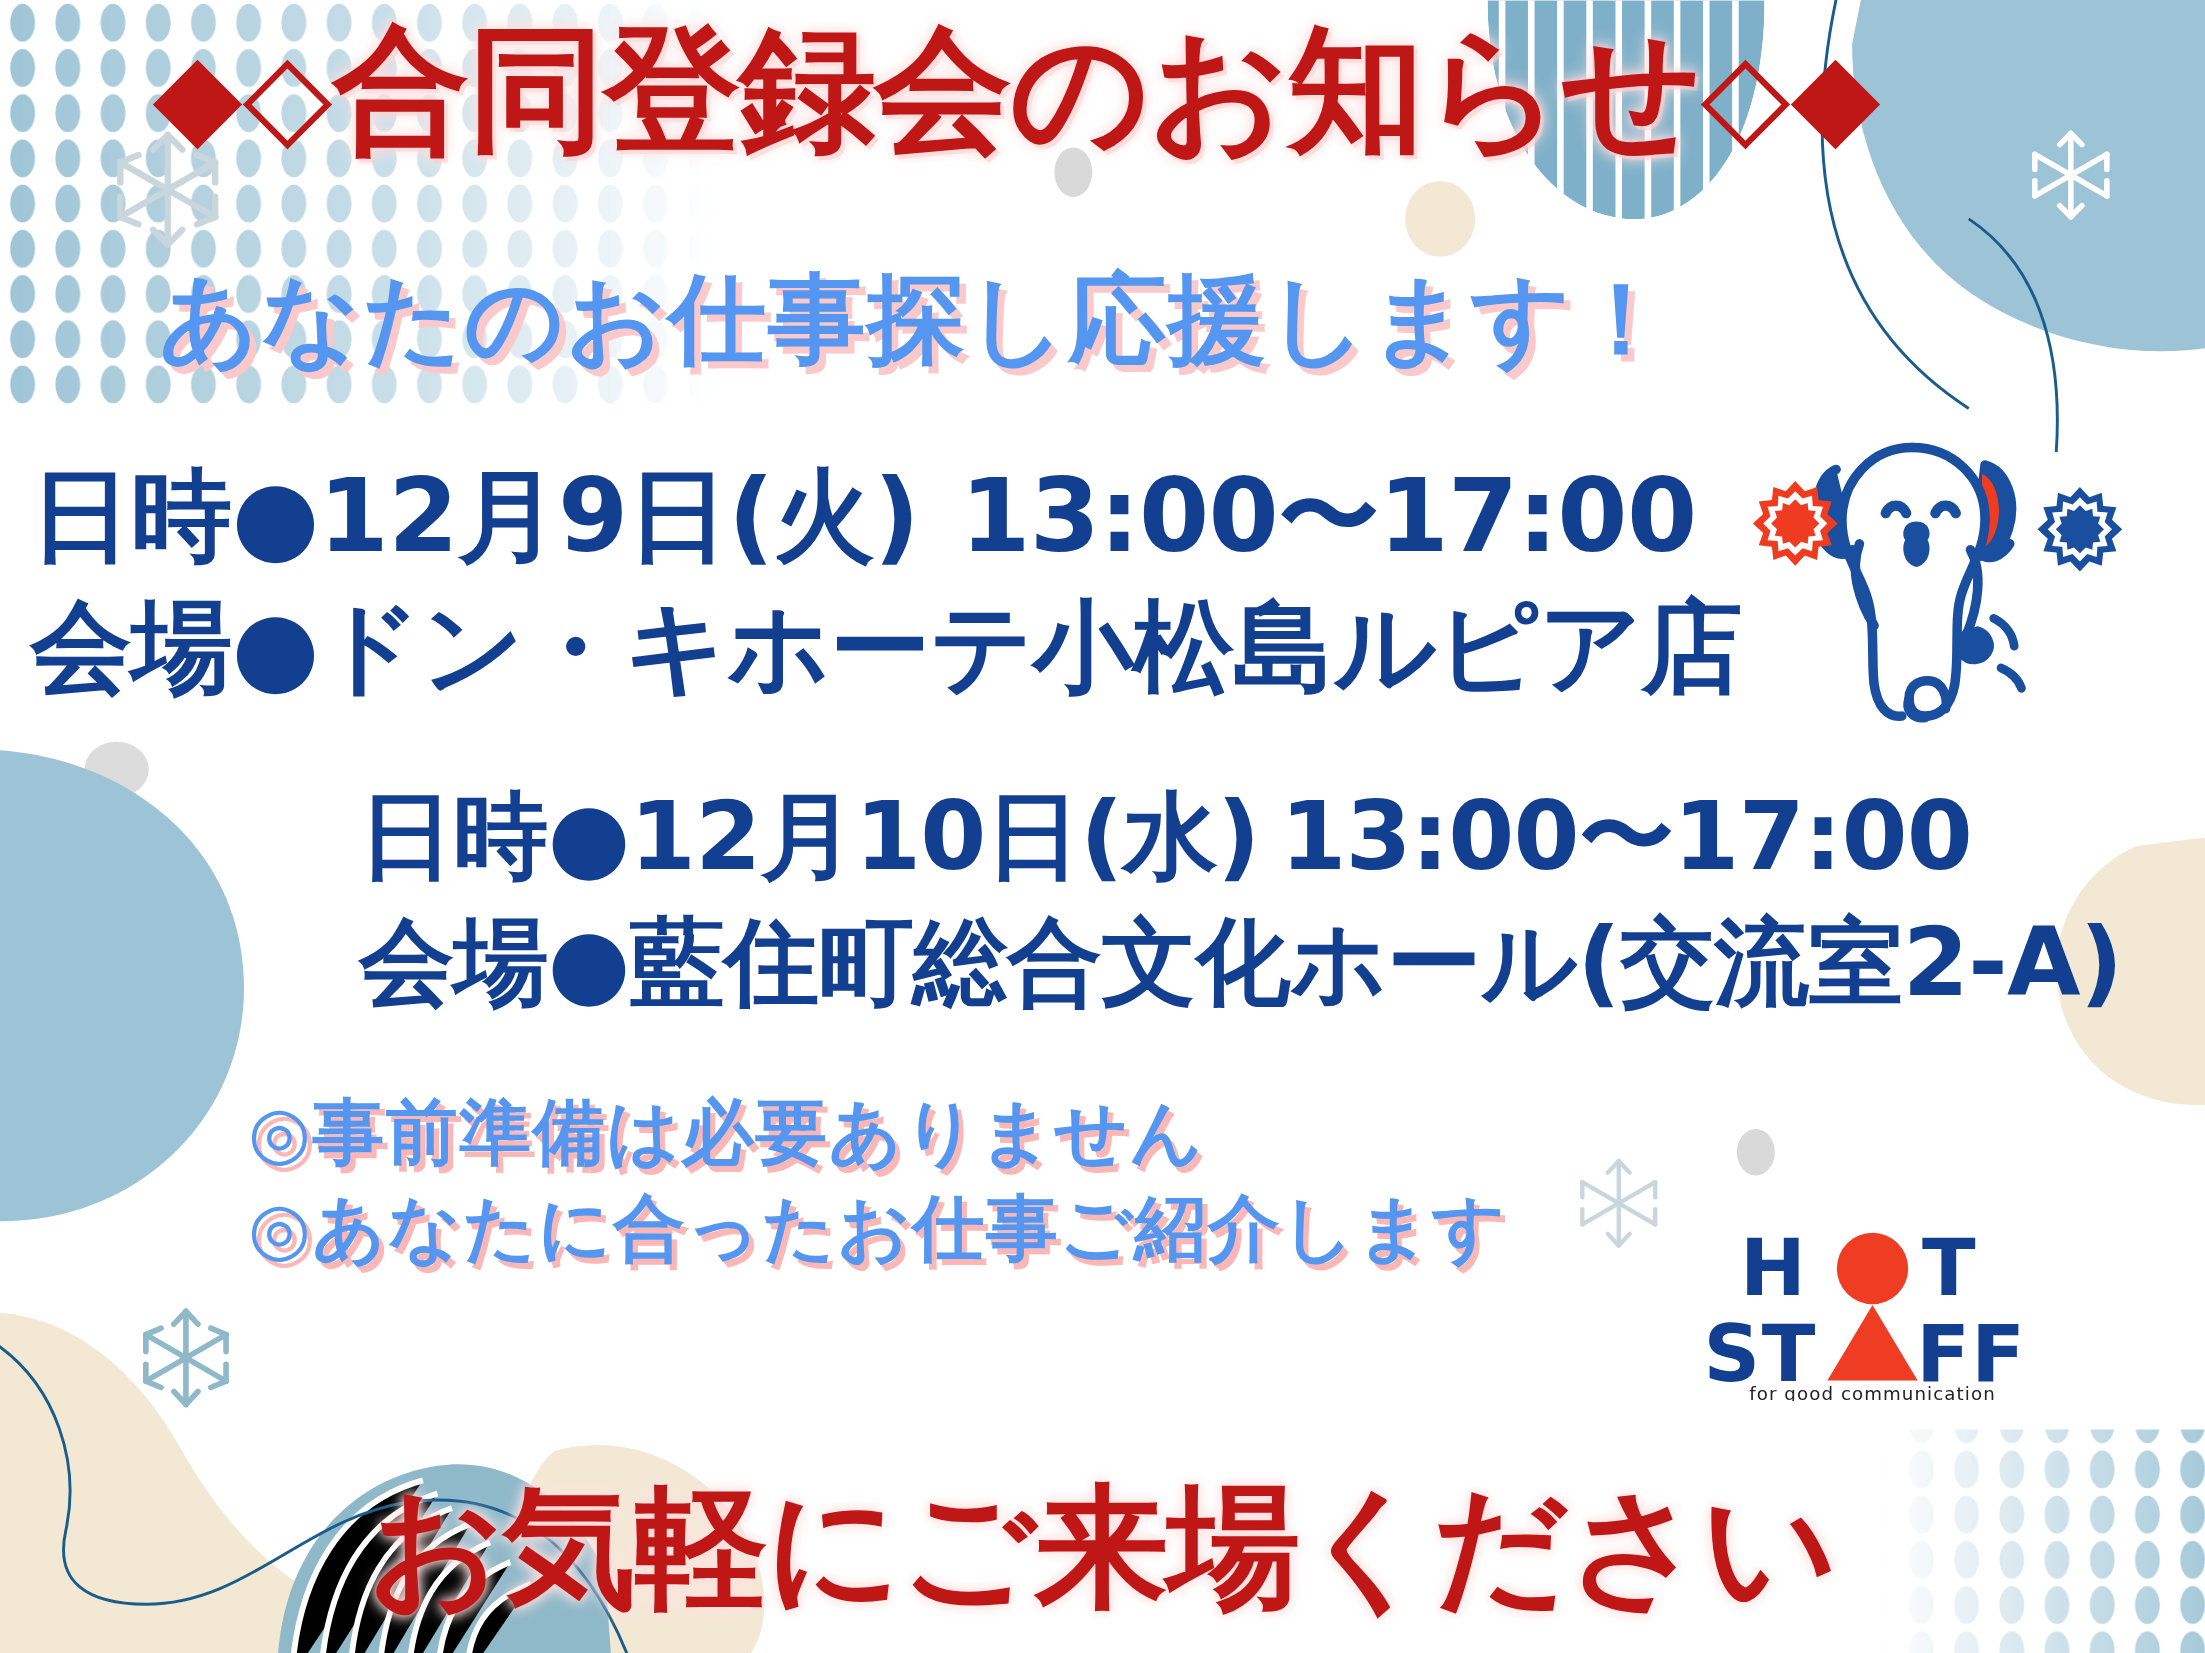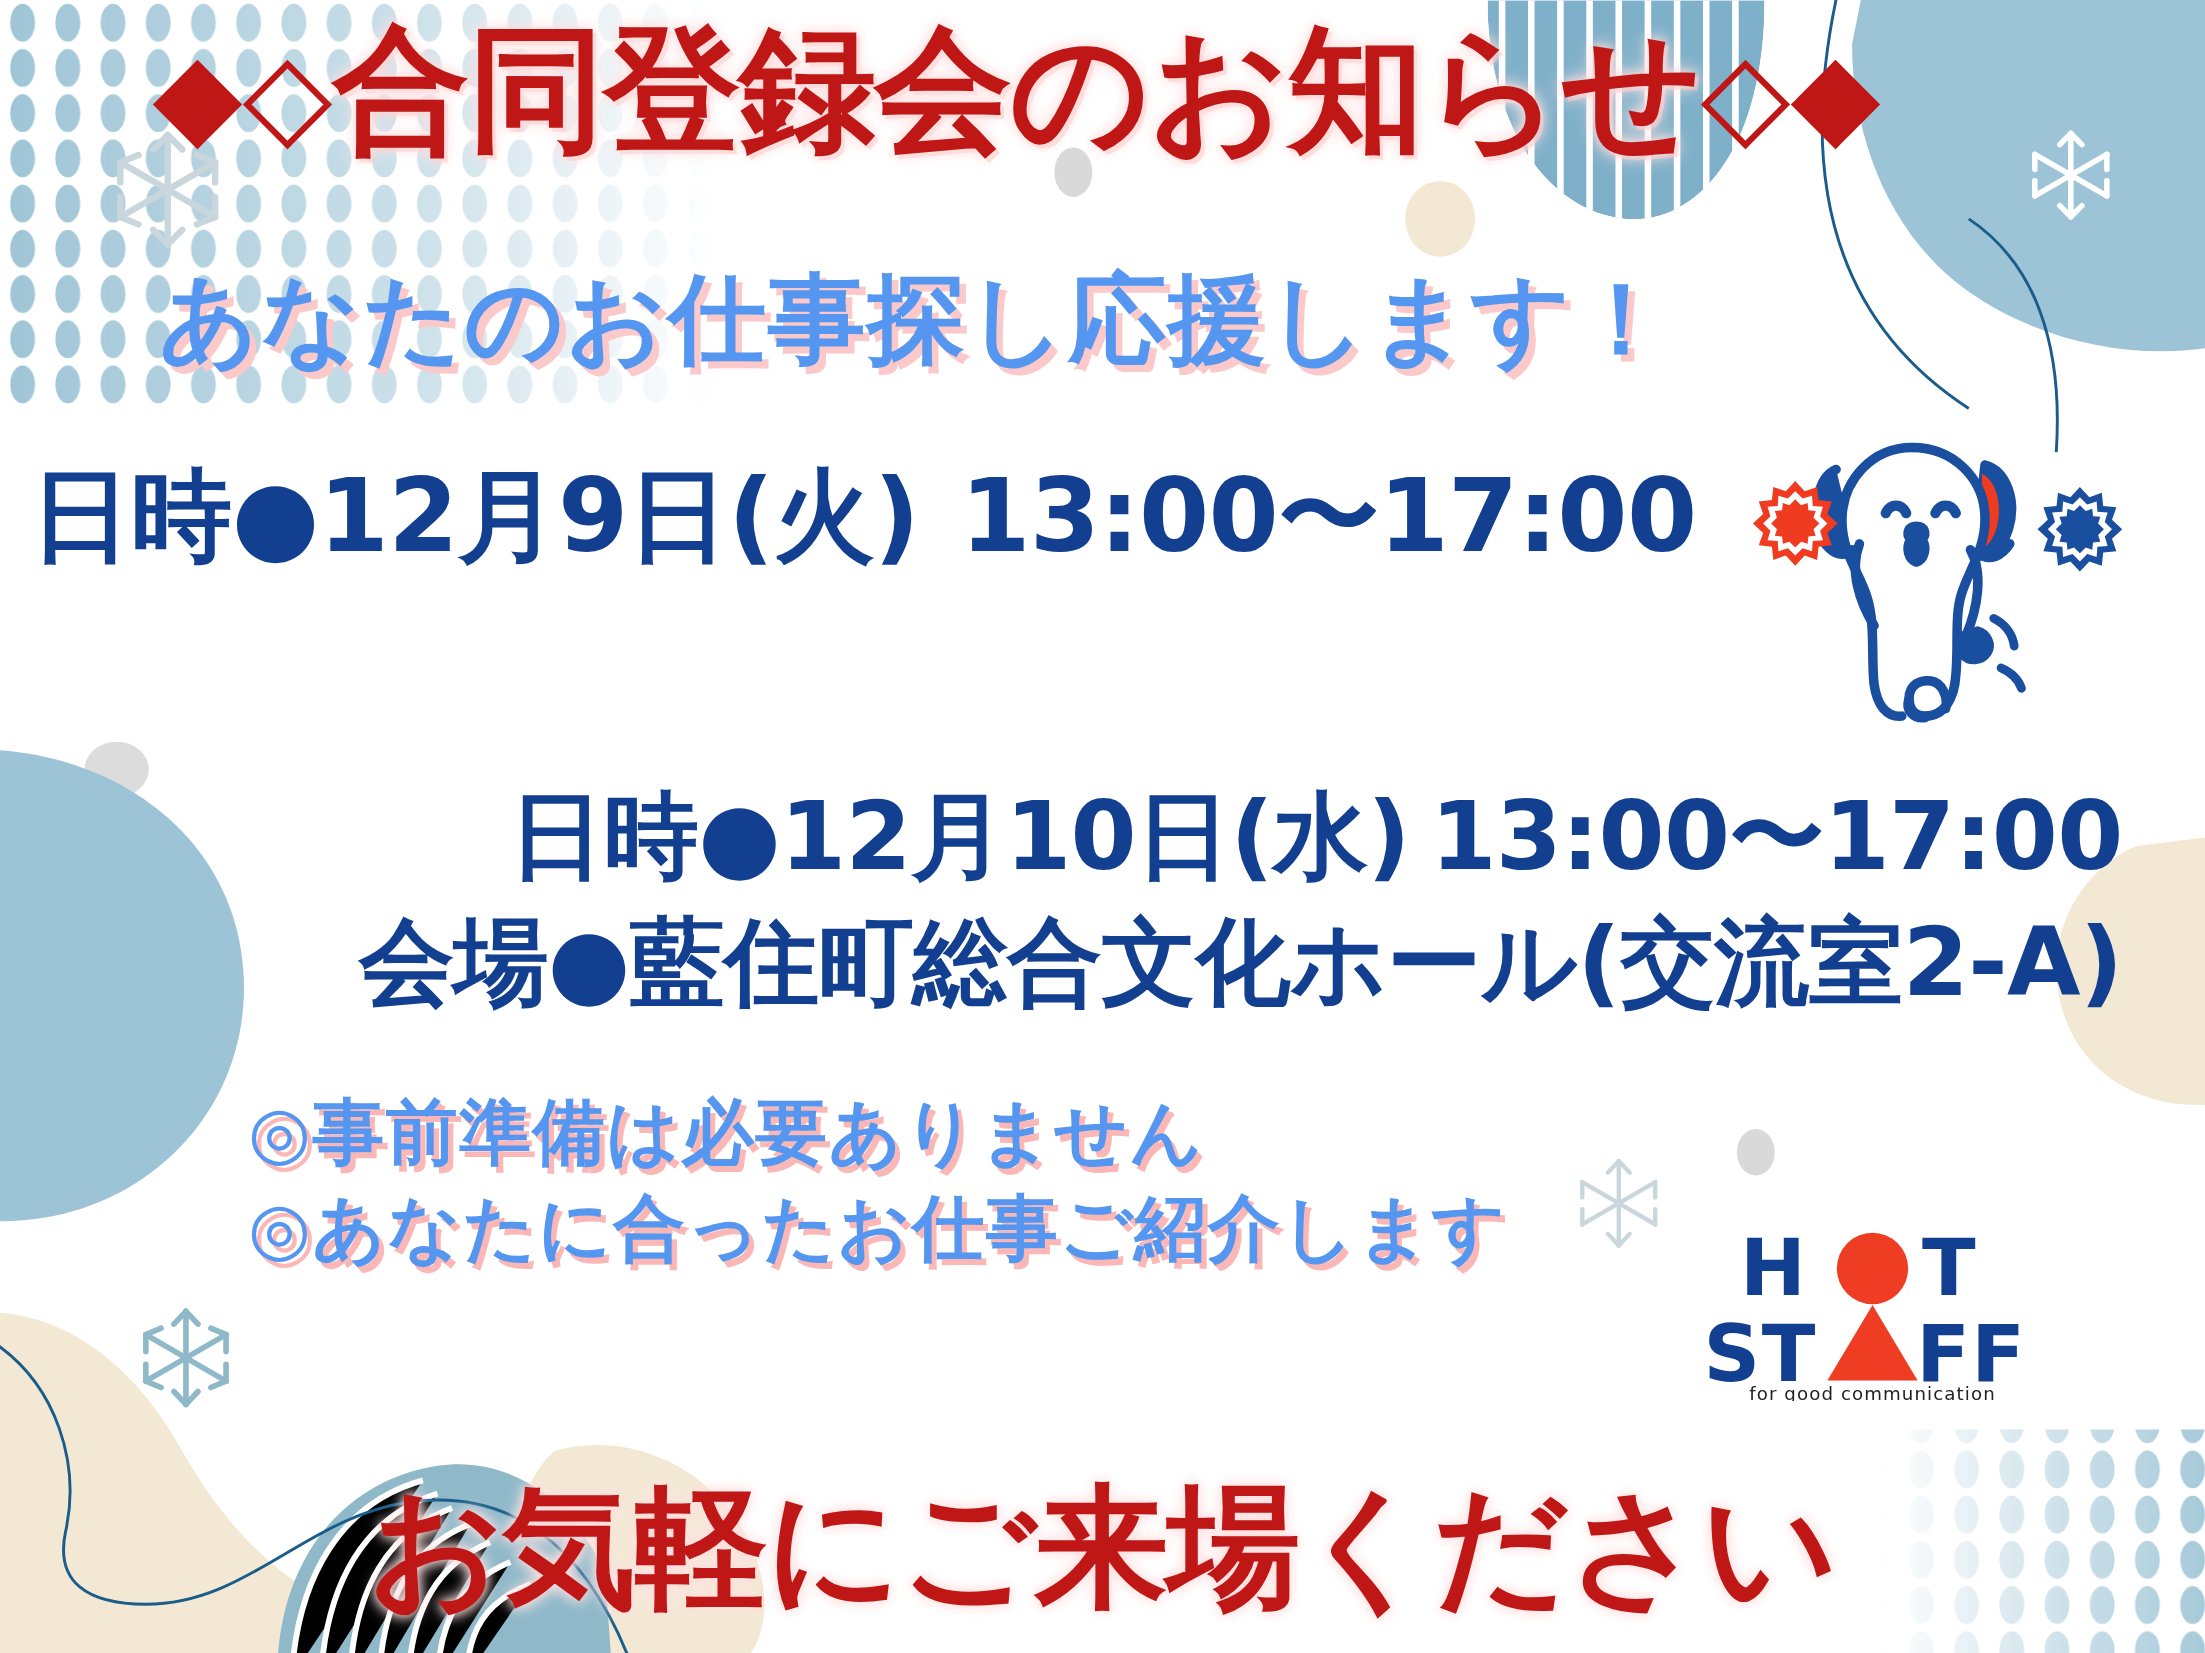--- a/index.html
+++ b/index.html
@@ -66,21 +66,21 @@
     font-family:"DejaVu Sans", sans-serif;
     font-weight:bold;
     color:#123f8f;
     letter-spacing:-0.7px;
     margin-left:16px;
   }
   #event-1 { top:451px; left:14.6px; }
   #event-1 .line { font-size:101px; line-height:1.30; }
   #event-1 .time { margin-left:41px; }
 
-  #event-2 { top:773px; left:343px;text-align:right; }
+  #event-2 { top:773px; left:343px; }
   #event-2 .line { font-size:95px; line-height:1.33; }
   #event-2 .time { margin-left:20.4px; }
 
   
   #bullets { position:absolute; top:1085px; left:248px; }
   .bullet {
     font-family:"DejaVu Sans", sans-serif;
     font-weight:bold;
     font-size:72px;
     line-height:1.33;
@@ -276,20 +276,21 @@
   </div>
 
   <div class="subtitle-row">
     <span class="subtitle-text">あなたのお仕事探し応援します！</span>
   </div>
 
   <div class="event" id="event-1">
     <div class="line">
       <span>日時●12月9日(火)</span><span class="time">13:00〜17:00</span>
     </div>
+    <div class="line">会場●ドン・キホーテ小松島ルピア店</div>
   </div>
 
   <div class="event" id="event-2">
     <div class="line">
       <span>日時●12月10日(水)</span><span class="time">13:00〜17:00</span>
     </div>
     <div class="line">会場●藍住町総合文化ホール(交流室2-A)</div>
   </div>
 
   <div id="bullets">

